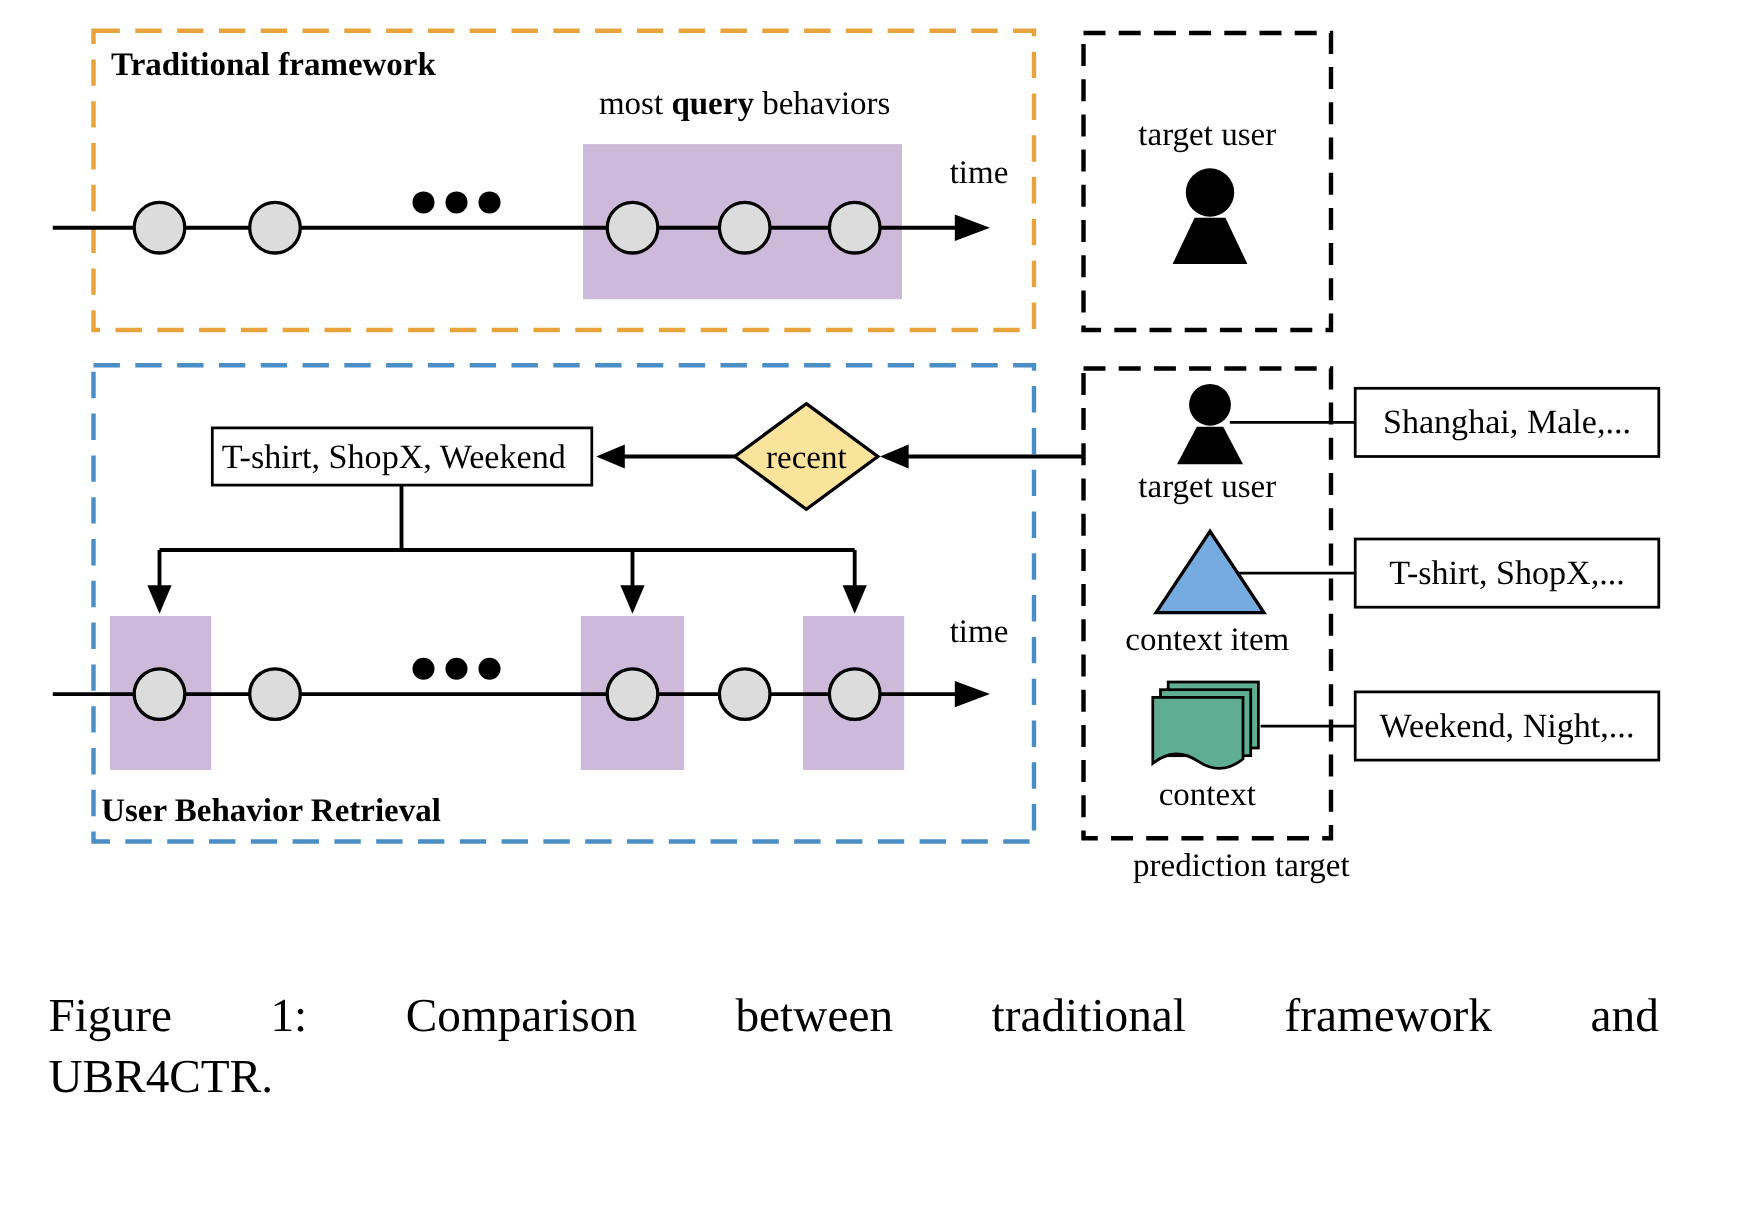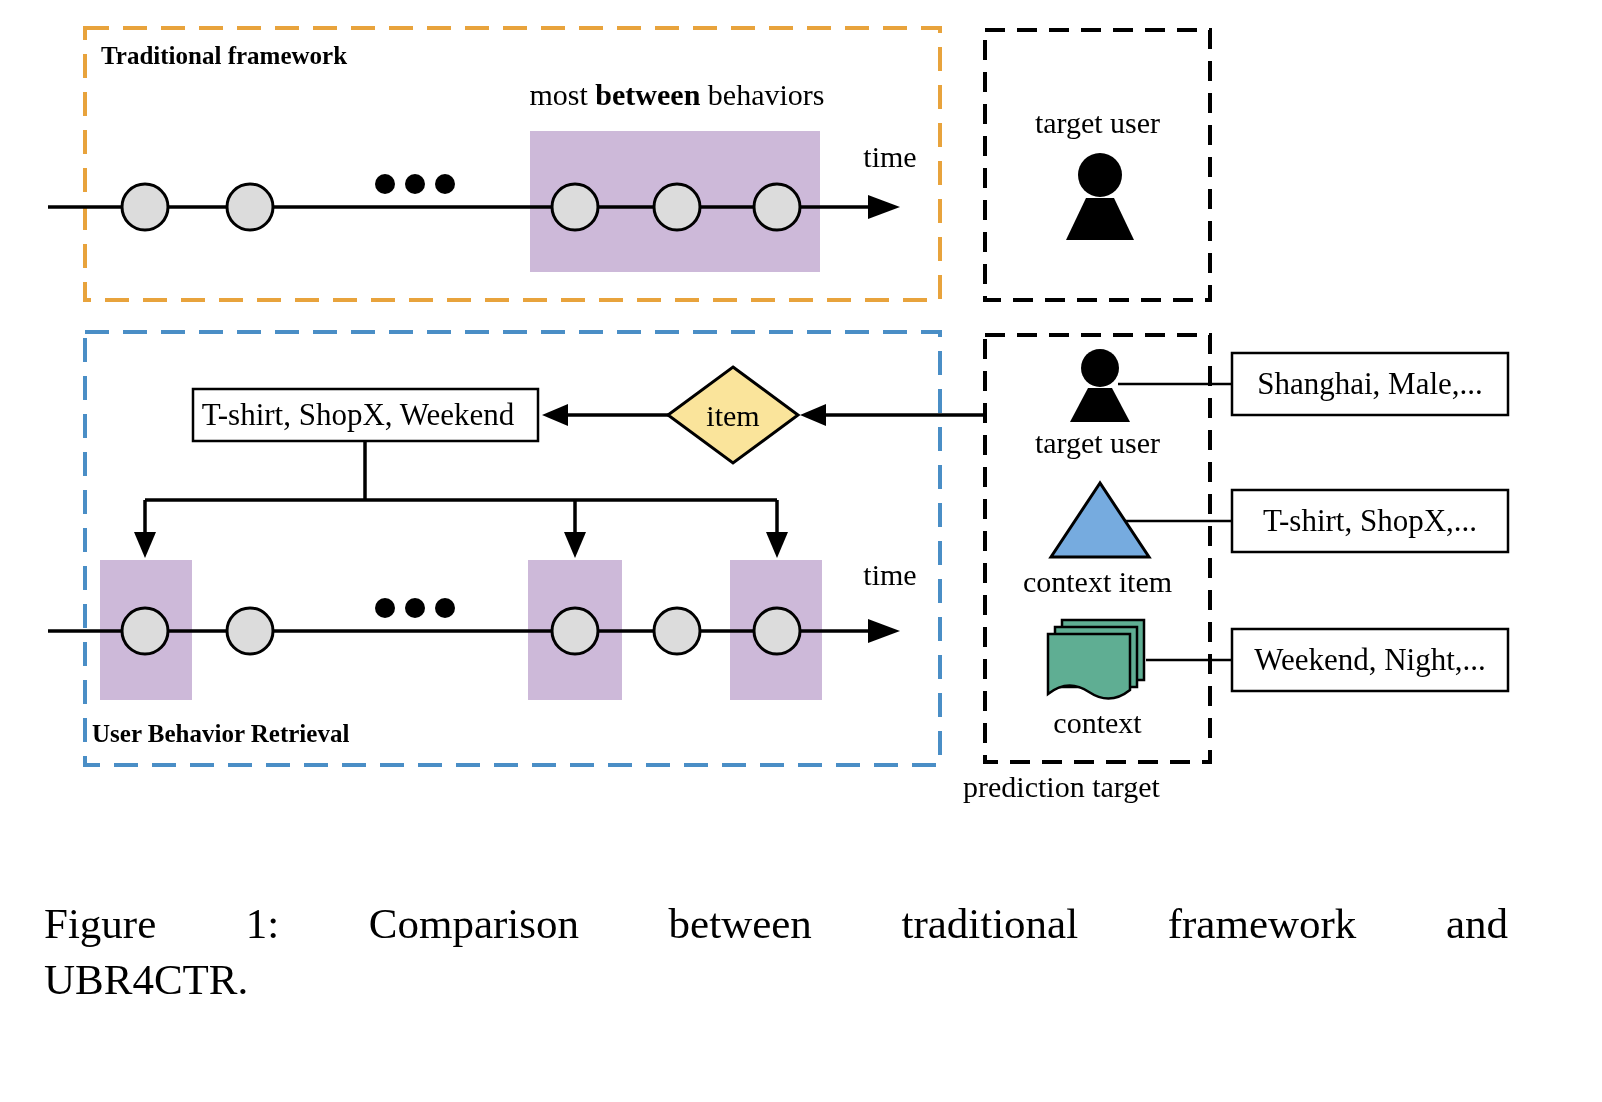--- a/index.html
+++ b/index.html
@@ -31,21 +31,21 @@
   .page { fill: var(--context-green); stroke: #000; stroke-width: 2.5; }
   .solid { fill: #000; }
 
   
   .lbl { position: absolute; font-size: 30px; line-height: 1.1; white-space: nowrap; }
   .ctr { text-align: center; }
   .box-text {
     position: absolute; display: flex; align-items: center; justify-content: center;
     font-size: 31px; white-space: nowrap;
   }
-  .panel-title { font-weight: bold; font-size: 25px; }
+  .panel-title { font-weight: bold; font-size: 30px; }
 
   .caption {
     position: absolute; left: 44px; top: 896px; width: 1464px;
     font-size: 43px; font-weight: normal; line-height: 56px;
   }
   .caption-line1 { text-align: justify; text-align-last: justify; }
 </style>
 </head>
 <body>
 
@@ -136,42 +136,42 @@
     <line class="thin" x1="1126" y1="521" x2="1232" y2="521"></line>
     <line class="thin" x1="1146" y1="660" x2="1232" y2="660"></line>
 
     <rect class="whitebox" x="1232" y="353" width="276" height="62"></rect>
     <rect class="whitebox" x="1232" y="490" width="276" height="62"></rect>
     <rect class="whitebox" x="1232" y="629" width="276" height="62"></rect>
   </svg>
 
   <div class="lbl panel-title" style="left:101px; top:42px;">Traditional framework</div>
 
-  <div class="lbl ctr" style="left:517px; top:78px; width:320px;"><span>most </span><b>between</b><span> behaviors</span></div>
+  <div class="lbl ctr" style="left:517px; top:78px; width:320px;"><span>most </span><b>query</b><span> behaviors</span></div>
 
   <div class="lbl ctr" style="left:850px; top:140px; width:80px;">time</div>
 
   <div class="lbl ctr" style="left:985px; top:106px; width:225px;">target user</div>
 
   <div class="box-text" style="left:193px; top:389px; width:330px; height:52px;">T-shirt, ShopX, Weekend</div>
 
-  <div class="lbl ctr" style="left:673px; top:399px; width:120px;">item</div>
+  <div class="lbl ctr" style="left:673px; top:399px; width:120px;">recent</div>
 
 
   <div class="lbl ctr" style="left:850px; top:558px; width:80px;">time</div>
 
   <div class="lbl panel-title" style="left:92px; top:720px;">User Behavior Retrieval</div>
 
   <div class="lbl ctr" style="left:985px; top:426px; width:225px;">target user</div>
 
   <div class="lbl ctr" style="left:985px; top:565px; width:225px;">context item</div>
 
   <div class="lbl ctr" style="left:985px; top:706px; width:225px;">context</div>
 
-  <div class="lbl ctr" style="left:939px; top:770px; width:245px;">prediction target</div>
+  <div class="lbl ctr" style="left:1006px; top:770px; width:245px;">prediction target</div>
 
   <div class="box-text" style="left:1232px; top:353px; width:276px; height:62px;">Shanghai, Male,...</div>
 
   <div class="box-text" style="left:1232px; top:629px; width:276px; height:62px;">Weekend, Night,...</div>
 
   <div class="box-text" style="left:1232px; top:490px; width:276px; height:62px;">T-shirt, ShopX,...</div>
 
   <div class="caption">
     <div class="caption-line1">Figure 1: Comparison between traditional framework and</div>
     <div>UBR4CTR.</div>

